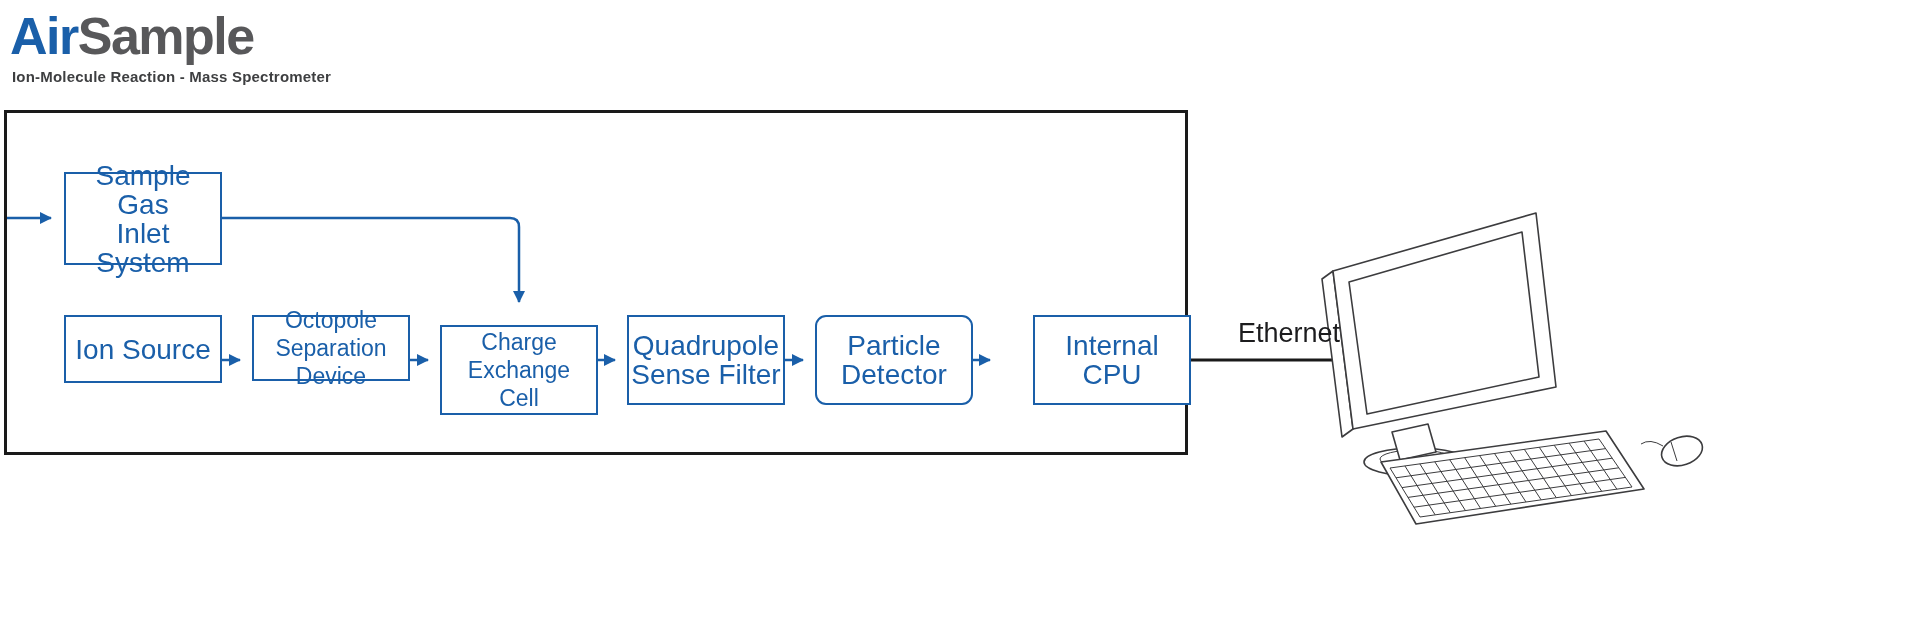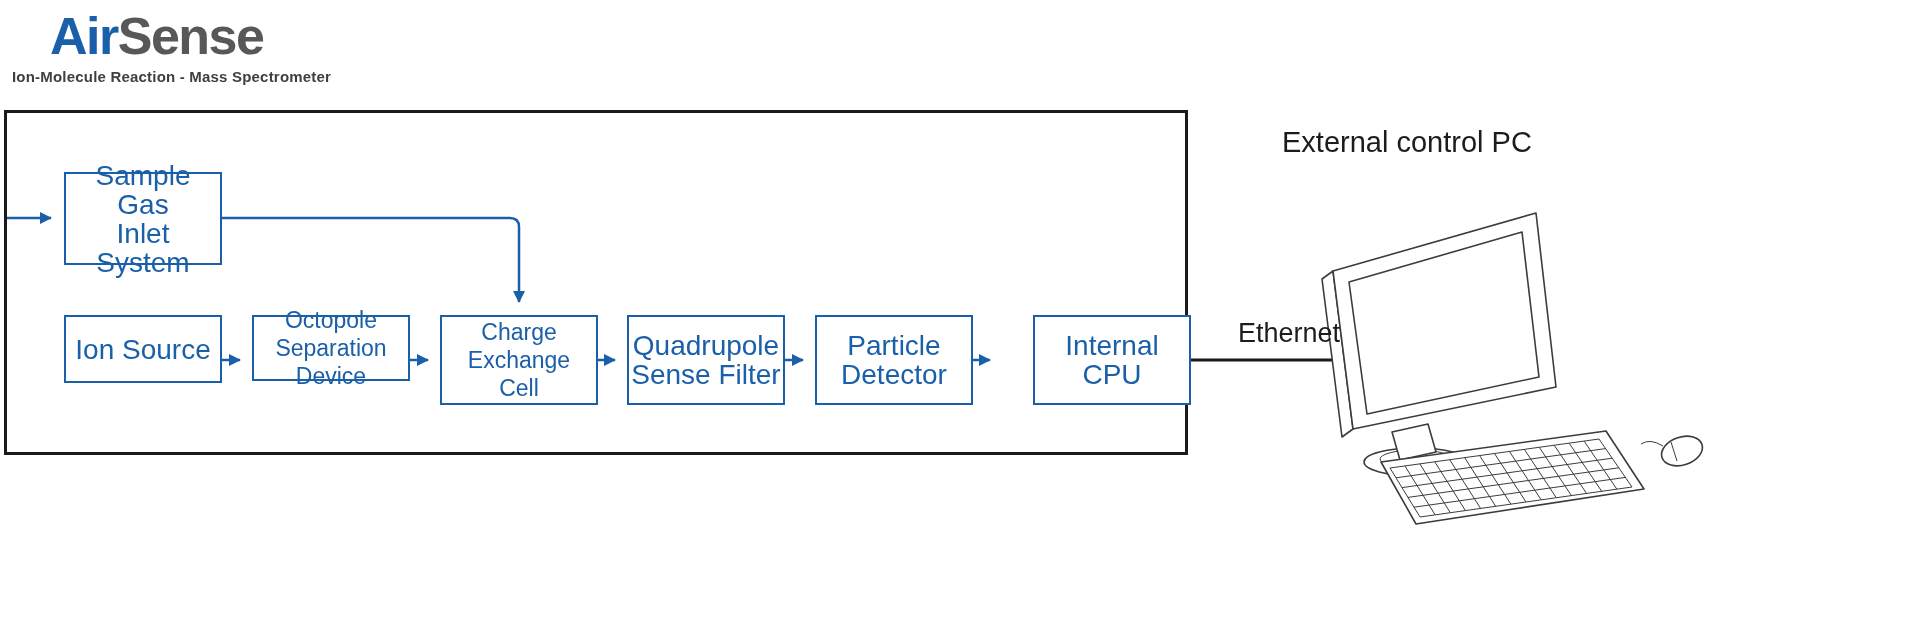--- a/index.html
+++ b/index.html
@@ -9,21 +9,21 @@
   }
   html,body{margin:0;padding:0;background:#fff;}
   .stage{
     position:relative;width:1920px;height:621px;background:#fff;
     font-family:"Liberation Sans", sans-serif;overflow:hidden;
   }
   .logo{
     position:absolute;left:10px;top:10px;font-weight:bold;font-size:52px;
     letter-spacing:-1.5px;line-height:1;
   }
-  .logo .air{color:var(--accent);margin-left:40px;}
+  .logo .air{color:var(--accent);}
   .logo .sense{color:var(--logo-gray);}
   .logo-sub{
     position:absolute;left:12px;top:68px;font-size:15px;font-weight:bold;
     color:#3e3f41;letter-spacing:0.2px;
   }
   .frame{
     position:absolute;left:4px;top:110px;width:1184px;height:345px;
     border:3px solid var(--outline);box-sizing:border-box;background:transparent;
   }
   .overlay{position:absolute;left:0;top:0;width:1920px;height:621px;}
@@ -44,21 +44,21 @@
   .arrow-head{fill:var(--accent);}
   .art{stroke:#3c3c3e;stroke-width:1.6;fill:#fff;stroke-linejoin:round;}
   .art-thin{stroke:#3c3c3e;stroke-width:1;fill:none;}
 </style>
 </head>
 <body>
 
 <div class="stage">
 
   <div class="logo">
-    <span class="air">Air</span><span class="sense">Sense</span>
+    <span class="air">Air</span><span class="sense">Sample</span>
   </div>
   <div class="logo-sub">Ion-Molecule Reaction - Mass Spectrometer</div>
 
   <svg class="overlay" viewBox="0 0 1920 621" xmlns="http://www.w3.org/2000/svg">
     <defs>
       <marker id="arrow" markerUnits="userSpaceOnUse" markerWidth="14" markerHeight="12" refX="11" refY="6" orient="auto">
         <path class="arrow-head" d="M0,0 L12,6 L0,12 Z"></path>
       </marker>
     </defs>
 
@@ -113,26 +113,25 @@
   </svg>
 
   <div class="frame"></div>
 
   <div class="box" style="left:64px;top:172px;width:158px;height:93px;">Sample Gas
 Inlet System</div>
   <div class="box" style="left:64px;top:315px;width:158px;height:68px;">Ion Source</div>
   <div class="box" style="left:252px;top:315px;width:158px;height:66px;font-size:23px;line-height:28px;">Octopole
 Separation
 Device</div>
-  <div class="box" style="left:440px;top:315px;width:158px;height:90px;font-size:23px;line-height:28px;">Charge
+  <div class="box" style="left:440px;top:325px;width:158px;height:90px;font-size:23px;line-height:28px;">Charge
 Exchange
 Cell</div>
   <div class="box" style="left:627px;top:315px;width:158px;height:90px;">Quadrupole
 Sense Filter</div>
-  <div class="box" style="left:815px;top:315px;width:158px;height:90px;">Particle
+  <div class="box" style="left:815px;top:315px;width:158px;height:90px;border-radius:11px;">Particle
 Detector</div>
   <div class="box" style="left:1002px;top:315px;width:158px;height:90px;margin-left:31px;">Internal
 CPU</div>
 
-  <div class="ext-pc-label">External control PC</div>
   <div class="ethernet-label">Ethernet</div>
 
 </div>
 
 </body></html>

